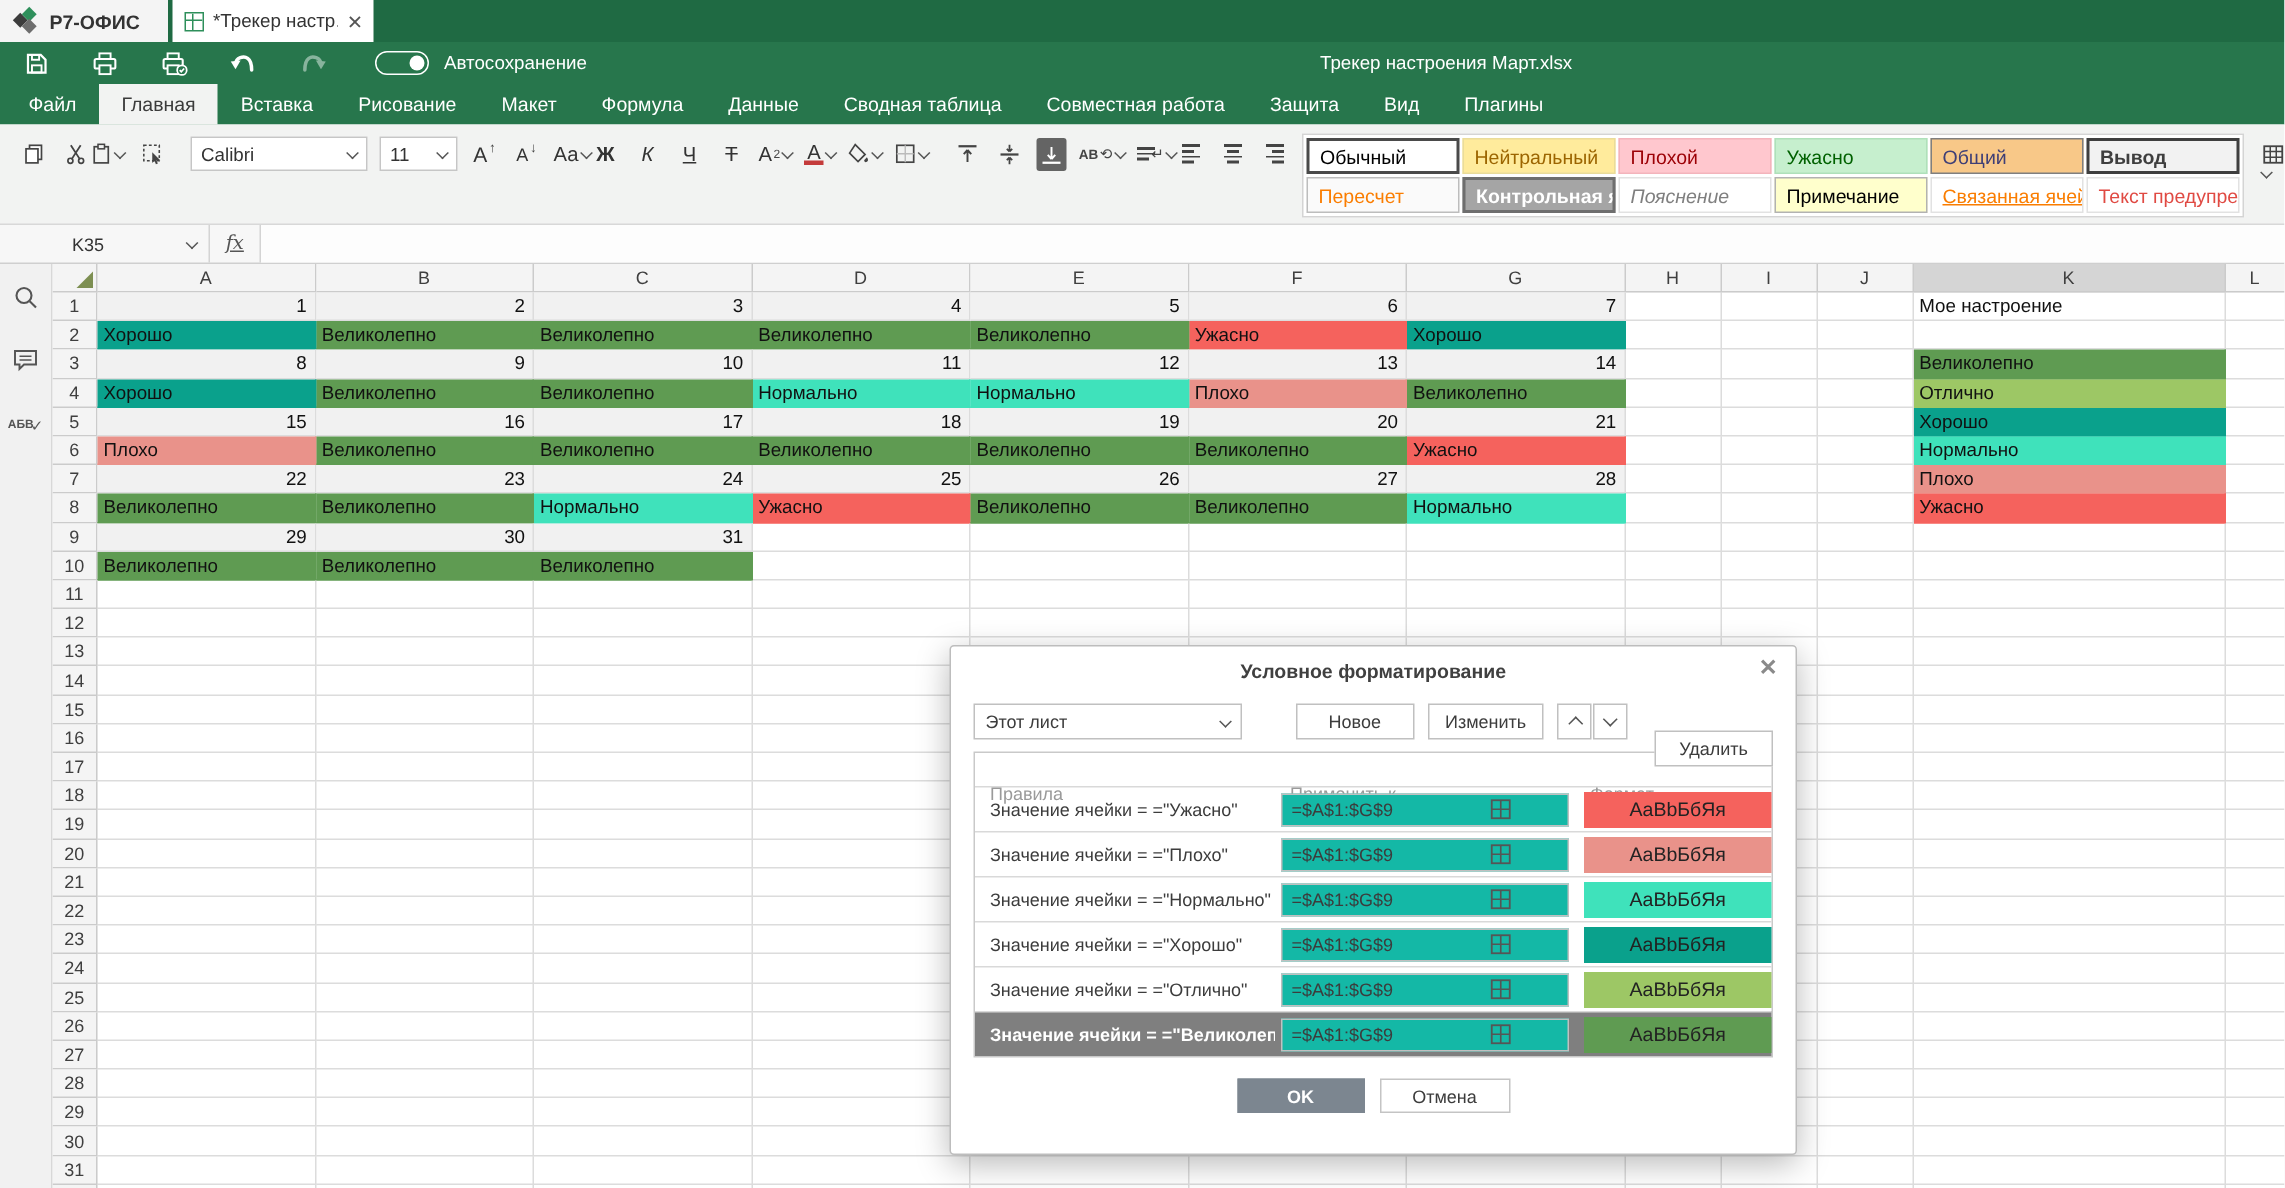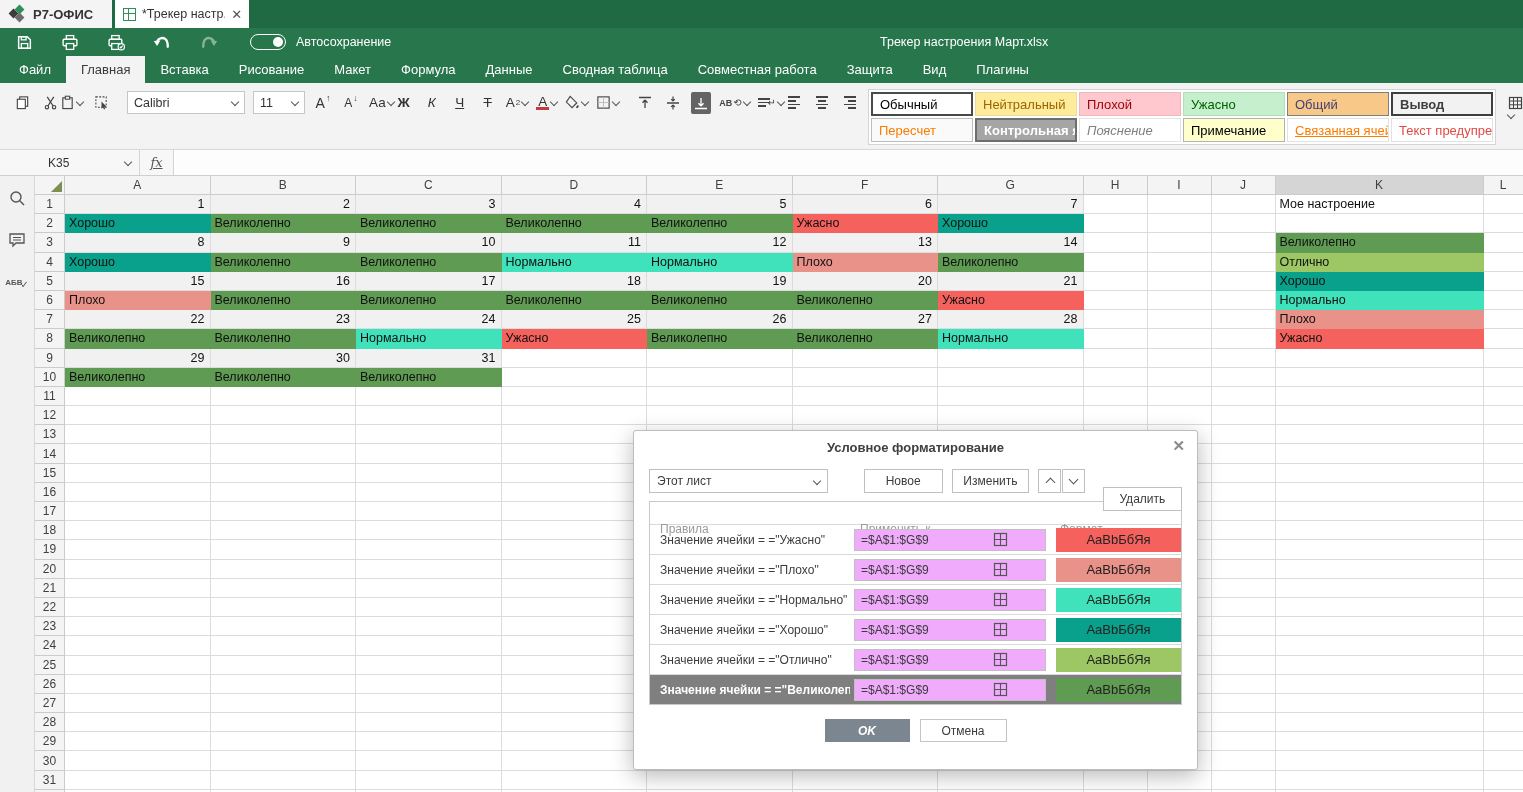--- a/index.html
+++ b/index.html
@@ -105,26 +105,26 @@
   .arr{width:8px;height:8px;position:relative;display:inline-block;}
   .arr.up:before{content:"";position:absolute;left:1px;top:2px;width:6px;height:6px;border-left:1.4px solid #555;border-top:1.4px solid #555;transform:rotate(45deg);}
   .arr.down:before{content:"";position:absolute;left:1px;top:-1px;width:6px;height:6px;border-right:1.4px solid #555;border-bottom:1.4px solid #555;transform:rotate(45deg);}
   .rules-table{margin-top:8px;border:1px solid #c9c9c9;}
   .rt-header{display:grid;grid-template-columns:200px 200px 133px;height:22px;align-items:center;color:#9a9a9a;}
   .rt-header div{padding-left:10px;margin-top:20px;}
   .rule-row{display:grid;grid-template-columns:200px 200px 133px;height:30px;align-items:center;border-top:1px solid #d9d9d9;}
   .rule-row .rname{padding-left:10px;white-space:nowrap;overflow:hidden;}
   .rule-row.selected{background:var(--sel-row);}
   .rule-row.selected .rname{color:#fff;font-weight:bold;}
-  .range-input{margin:0 4px;height:22px;background:#f0abfc;border:1px solid #c0c0c0;display:flex;align-items:center;}
+  .range-input{margin:0 4px;height:22px;background:#14b8a6;border:1px solid #c0c0c0;display:flex;align-items:center;}
   .range-input span{flex:1;padding-left:6px;}
   .range-input .grid-ico{width:22px;display:flex;align-items:center;justify-content:center;}
   .swatch{margin:0 2px 0 6px;height:24px;display:flex;align-items:center;justify-content:center;font-size:13px;color:#222;}
   .dlg-footer{margin-top:14px;display:flex;justify-content:center;gap:10px;}
-  .btn-ok{width:85px;height:23px;background:var(--ok-btn);color:#fff;border:1px solid var(--ok-btn);display:flex;align-items:center;justify-content:center;font-weight:bold;font-size:12px;font-style:italic;}
+  .btn-ok{width:85px;height:23px;background:var(--ok-btn);color:#fff;border:1px solid var(--ok-btn);display:flex;align-items:center;justify-content:center;font-weight:bold;font-size:12px;}
   .btn-cancel{width:87px;height:23px;background:#fff;border:1px solid #c4c4c4;display:flex;align-items:center;justify-content:center;font-size:12px;color:#3c3c3c;}
 </style>
 </head>
 <body>
 
 <div class="tabstrip">
   <div class="brand-tab">
     <span class="brand-logo">
         <i></i>
         <i></i>

